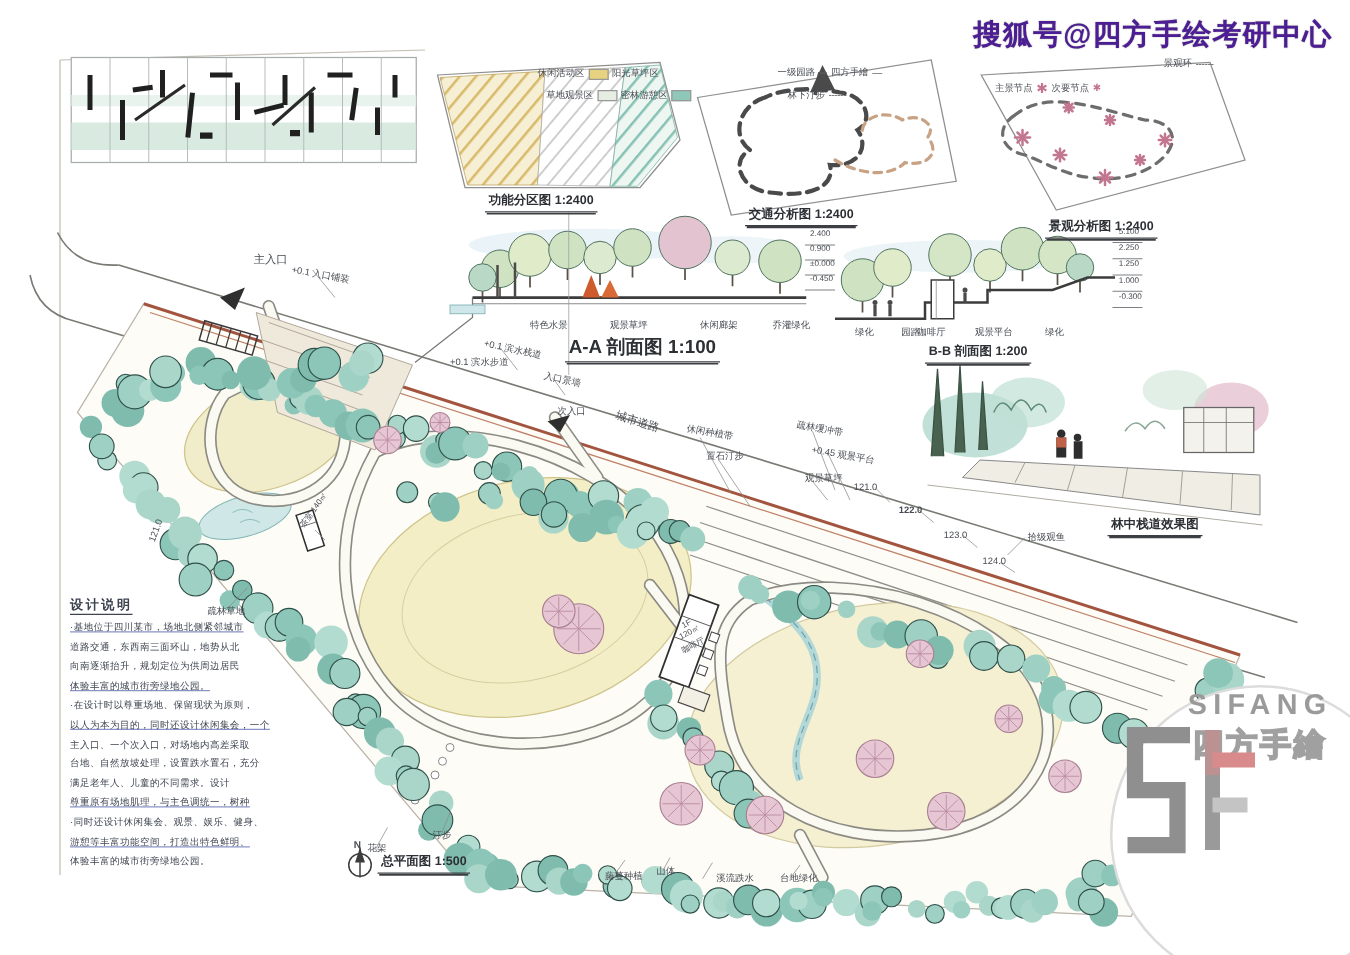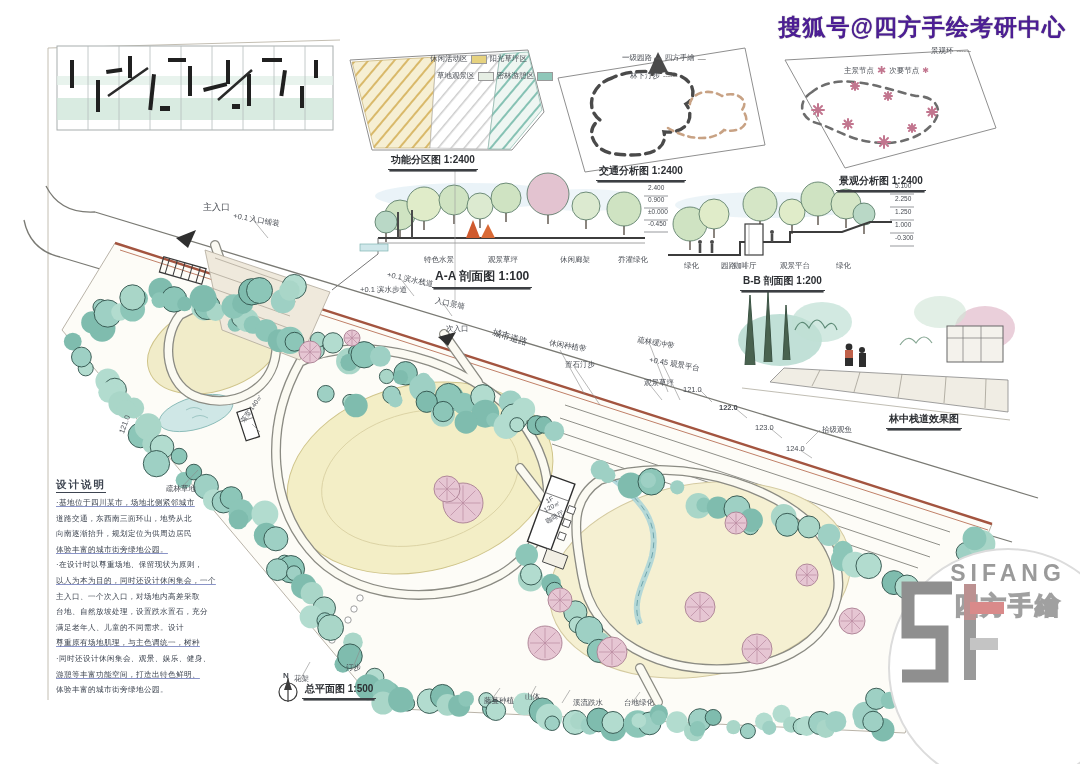--- a/index.html
+++ b/index.html
@@ -17,21 +17,21 @@
   #watermark{position:absolute;right:14px;top:12px;font-size:23px;font-weight:bold;color:#4c1d95;
              letter-spacing:1px;text-shadow:0 0 1px #777;}
   #notes{position:absolute;left:56px;top:474px;width:172px;color:#3d4450;}
   #notes .nt{font-size:10.5px;font-weight:bold;border-bottom:1.5px solid #3d4450;display:inline-block;
              margin-bottom:6px;letter-spacing:2px;}
   #notes .ln{font-size:7.6px;line-height:1.0;margin-bottom:8px;letter-spacing:0.4px;}
   #notes .ln.u{text-decoration:underline;text-decoration-color:#8a94c8;}
   #logo{position:absolute;left:888px;top:548px;width:236px;height:236px;border-radius:50%;
         background:#fff;border:2px solid #dcdcdc;display:flex;flex-direction:column;align-items:center;}
   #logo .mono{margin-top:26px;}
-  #logo .nm{color:#9a9a9a;font-size:23px;letter-spacing:5px;margin-top:10px;font-weight:bold;}
+  #logo .nm{color:#9a9a9a;font-size:23px;letter-spacing:5px;margin-top:0;font-weight:bold;}
   #logo .cn{font-size:25px;font-weight:bold;color:#ffffff;margin-top:2px;letter-spacing:2px;
             -webkit-text-stroke:1.3px #a0a0a0;text-shadow:0 0 1px #a0a0a0;}
 </style>
 </head>
 <body>
 
 <div id="sheet">
 
   <svg width="1080" height="764" viewBox="0 0 1080 764">
     <defs>
@@ -739,32 +739,32 @@
       <span class="ic ">—</span>
     </div>
   <div class="legend" style="left:630px;top:71px;">
       <span class="">林下汀步</span>
       <span class="ic ">╌╌╌</span>
     </div>
   <div class="legend" style="left:904px;top:46px;margin-left:27px;">
       <span class="">景观环</span>
       <span class="ic ">╌╌╌</span>
     </div>
-  <div class="legend" style="left:844px;top:64px;">
+  <div class="legend" style="left:796px;top:64px;">
       <span class="">主景节点</span>
       <span class="ic star">✱</span>
       <span class="">次要节点</span>
       <span class="ic star sm">✱</span>
     </div>
 
   <div id="captions">
       <div class="cap" style="left: 388px; top: 153px; font-size: 10px;">功能分区图 1:2400</div>
       <div class="cap" style="left: 596px; top: 164px; font-size: 10px; text-align: center;">交通分析图 1:2400</div>
       <div class="cap" style="left: 836px; top: 174px; font-size: 10px;">景观分析图 1:2400</div>
-      <div class="cap" style="left: 432px; top: 268px; font-size: 12px;">A-A 剖面图 1:100</div>
+      <div class="cap" style="left: 452px; top: 268px; font-size: 15px;">A-A 剖面图 1:100</div>
       <div class="cap" style="left: 740px; top: 274px; font-size: 10px;">B-B 剖面图 1:200</div>
       <div class="cap" style="left: 886px; top: 412px; font-size: 10px;">林中栈道效果图</div>
       <div class="cap" style="left: 302px; top: 682px; font-size: 10px;">总平面图 1:500</div>
     </div>
 
   <div id="overlayLabels">
       <div class="lbl" style="left: 203px; top: 203px; font-size: 9px;">主入口</div>
       <div class="lbl" style="left: 234px; top: 212px; font-size: 7.5px; transform: rotate(10deg);">+0.1 入口铺装</div>
       <div class="lbl" style="left: 388px; top: 271px; font-size: 7.5px; transform: rotate(12deg);">+0.1 滨水栈道</div>
       <div class="lbl" style="left: 436px; top: 297px; font-size: 7.5px; transform: rotate(12deg);">入口景墙</div>

